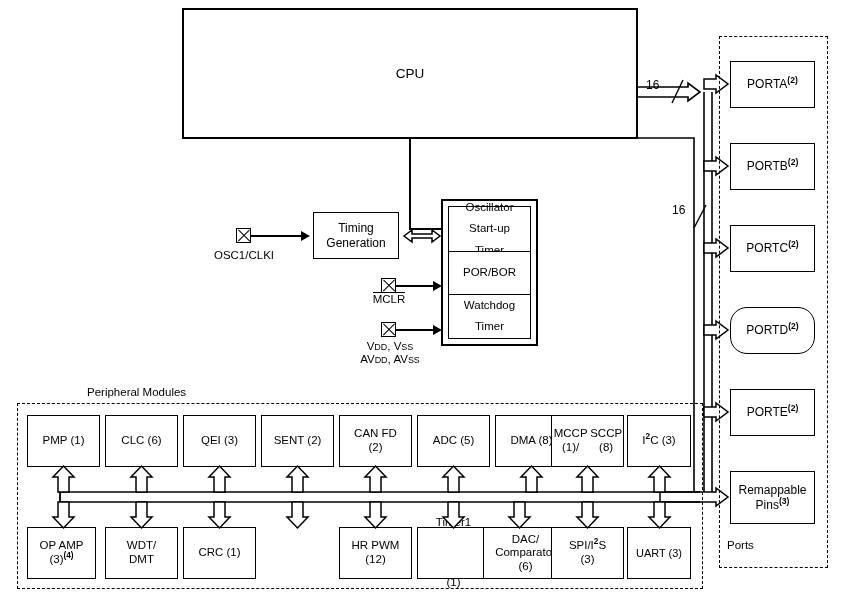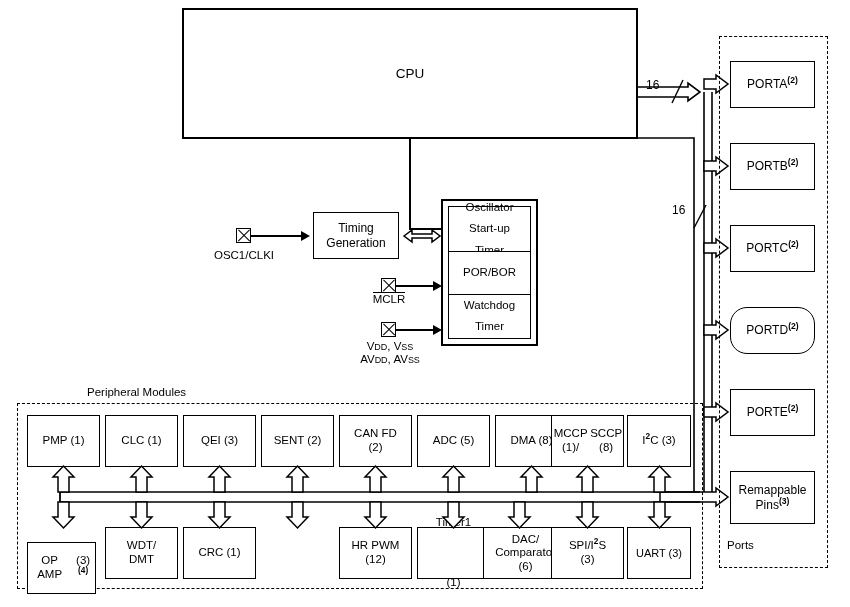--- a/index.html
+++ b/index.html
@@ -148,21 +148,21 @@
 
   <div class="dashed" style="left:17px;top:403px;width:686px;height:186px;"></div>
   <div class="lbl bg-white" style="left:82px;top:386px;padding:0 5px;font-size:11.5px;">
     <span>Peripheral Modules</span>
   </div>
 
   <div class="box" style="left:27px;top:415px;width:73px;height:52px;font-size:11.5px;flex-direction:column;">
     <span>PMP (1)</span>
   </div>
   <div class="box" style="left:105px;top:415px;width:73px;height:52px;font-size:11.5px;flex-direction:column;">
-    <span>CLC (1)</span>
+    <span>CLC (6)</span>
   </div>
   <div class="box" style="left:183px;top:415px;width:73px;height:52px;font-size:11.5px;flex-direction:column;">
     <span>QEI (3)</span>
   </div>
   <div class="box" style="left:261px;top:415px;width:73px;height:52px;font-size:11.5px;flex-direction:column;">
     <span>SENT (2)</span>
   </div>
   <div class="box" style="left:339px;top:415px;width:73px;height:52px;font-size:11.5px;flex-direction:column;">
     <span>CAN FD</span>
     <span>(2)</span>
@@ -174,21 +174,21 @@
     <span>DMA (8)</span>
   </div>
   <div class="box" style="left:551px;top:415px;width:73px;height:52px;font-size:11.5px;flex-direction:row;">
     <span>MCCP (1)/</span>
     <span>SCCP (8)</span>
   </div>
   <div class="box" style="left:627px;top:415px;width:64px;height:52px;font-size:11.5px;">
     <span><span>I</span><sup>2</sup><span>C (3)</span></span>
   </div>
 
-  <div class="box" style="left:27px;top:542px;width:69px;height:52px;font-size:11.5px;flex-direction:row;">
+  <div class="box" style="left:27px;top:527px;width:69px;height:52px;font-size:11.5px;flex-direction:column;">
     <span>OP AMP</span>
     <span><span>(3)</span><sup>(4)</sup></span>
   </div>
   <div class="box" style="left:105px;top:527px;width:73px;height:52px;font-size:11.5px;flex-direction:column;">
     <span>WDT/</span>
     <span>DMT</span>
   </div>
   <div class="box" style="left:183px;top:527px;width:73px;height:52px;font-size:11.5px;flex-direction:column;">
     <span>CRC (1)</span>
   </div>

